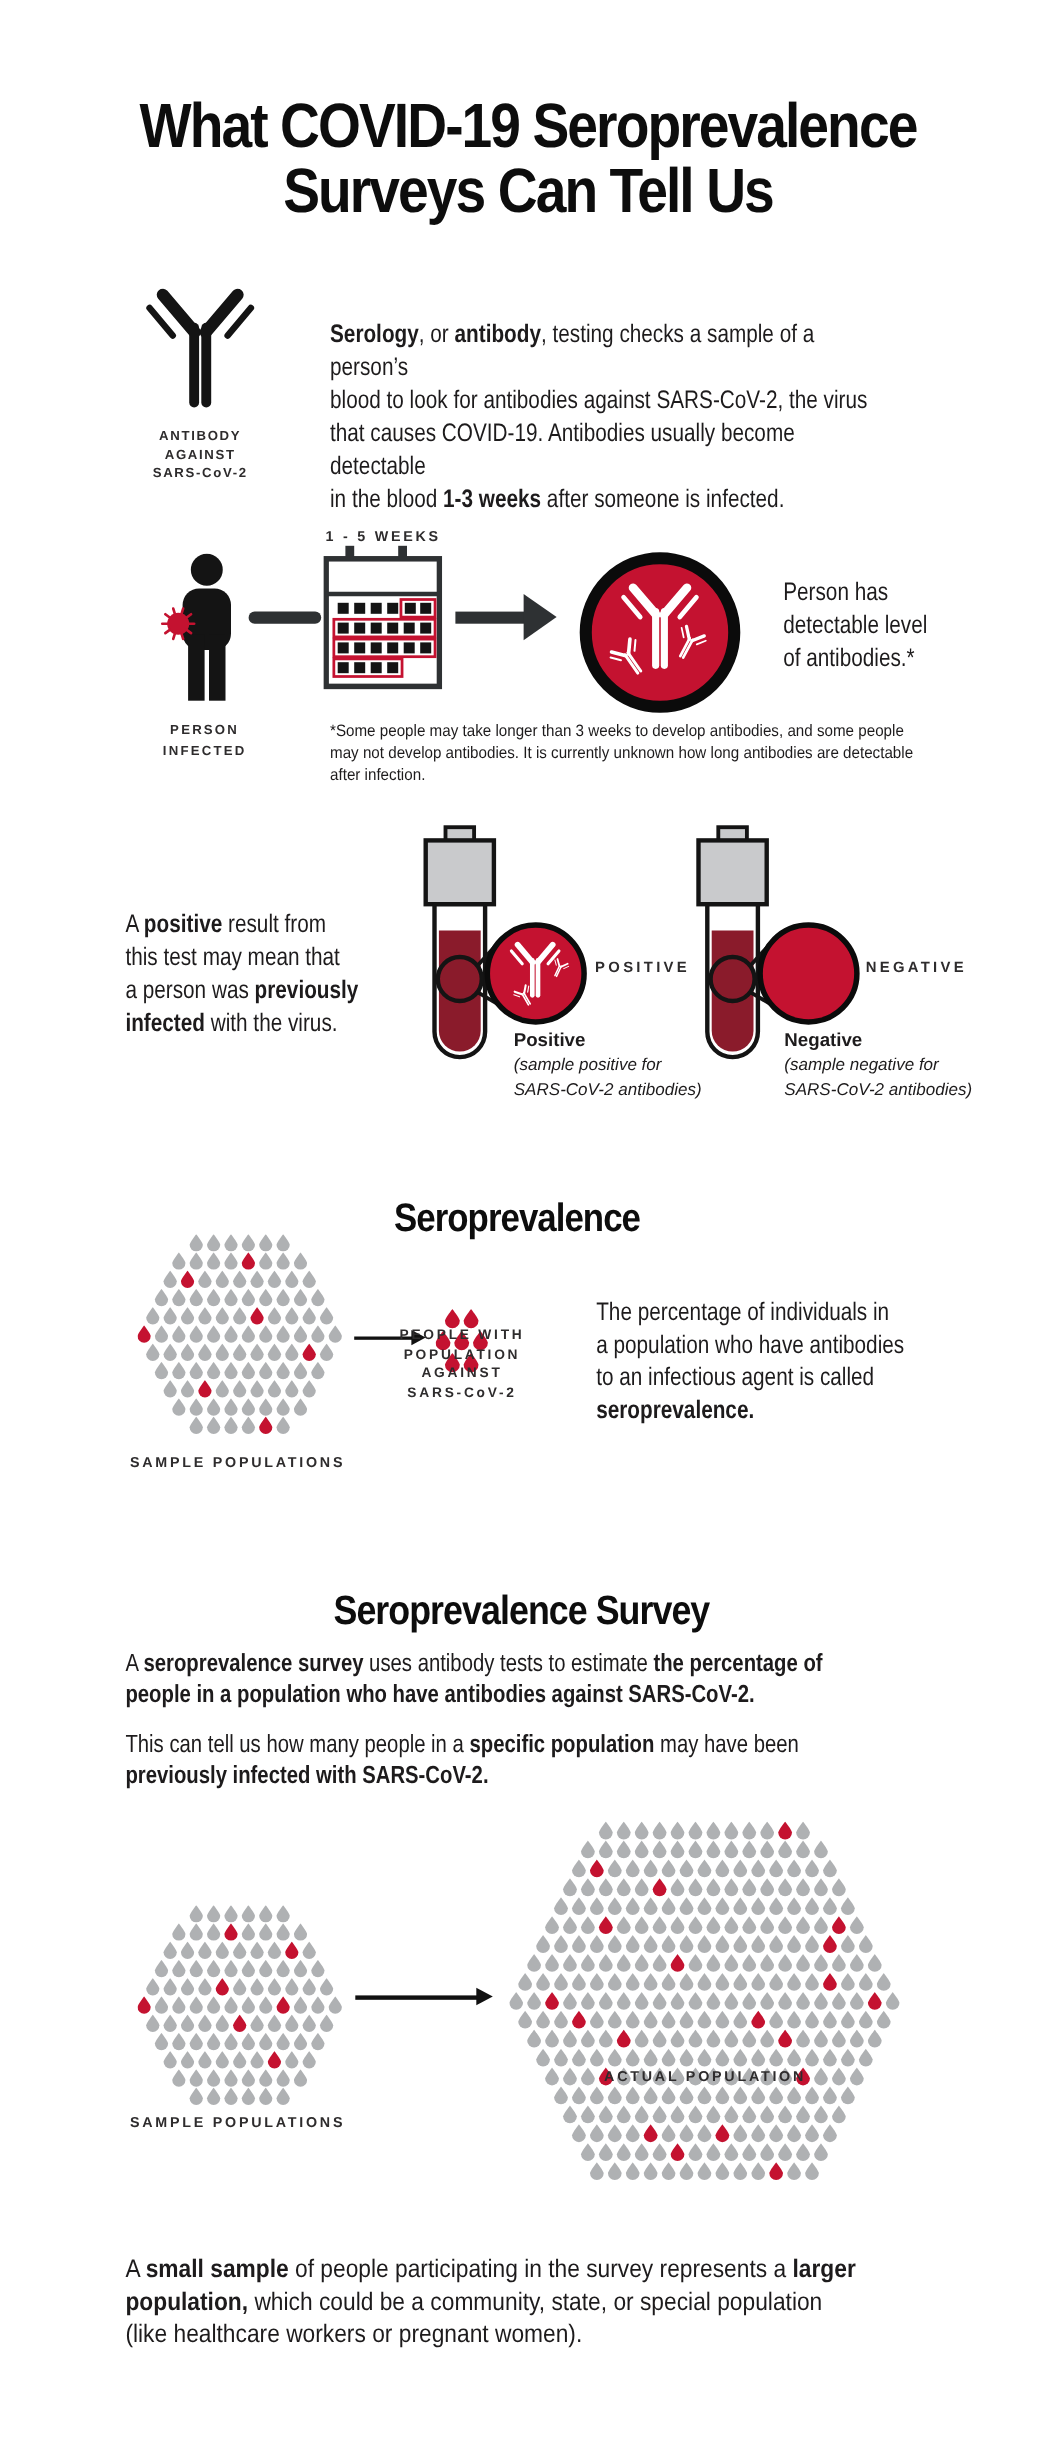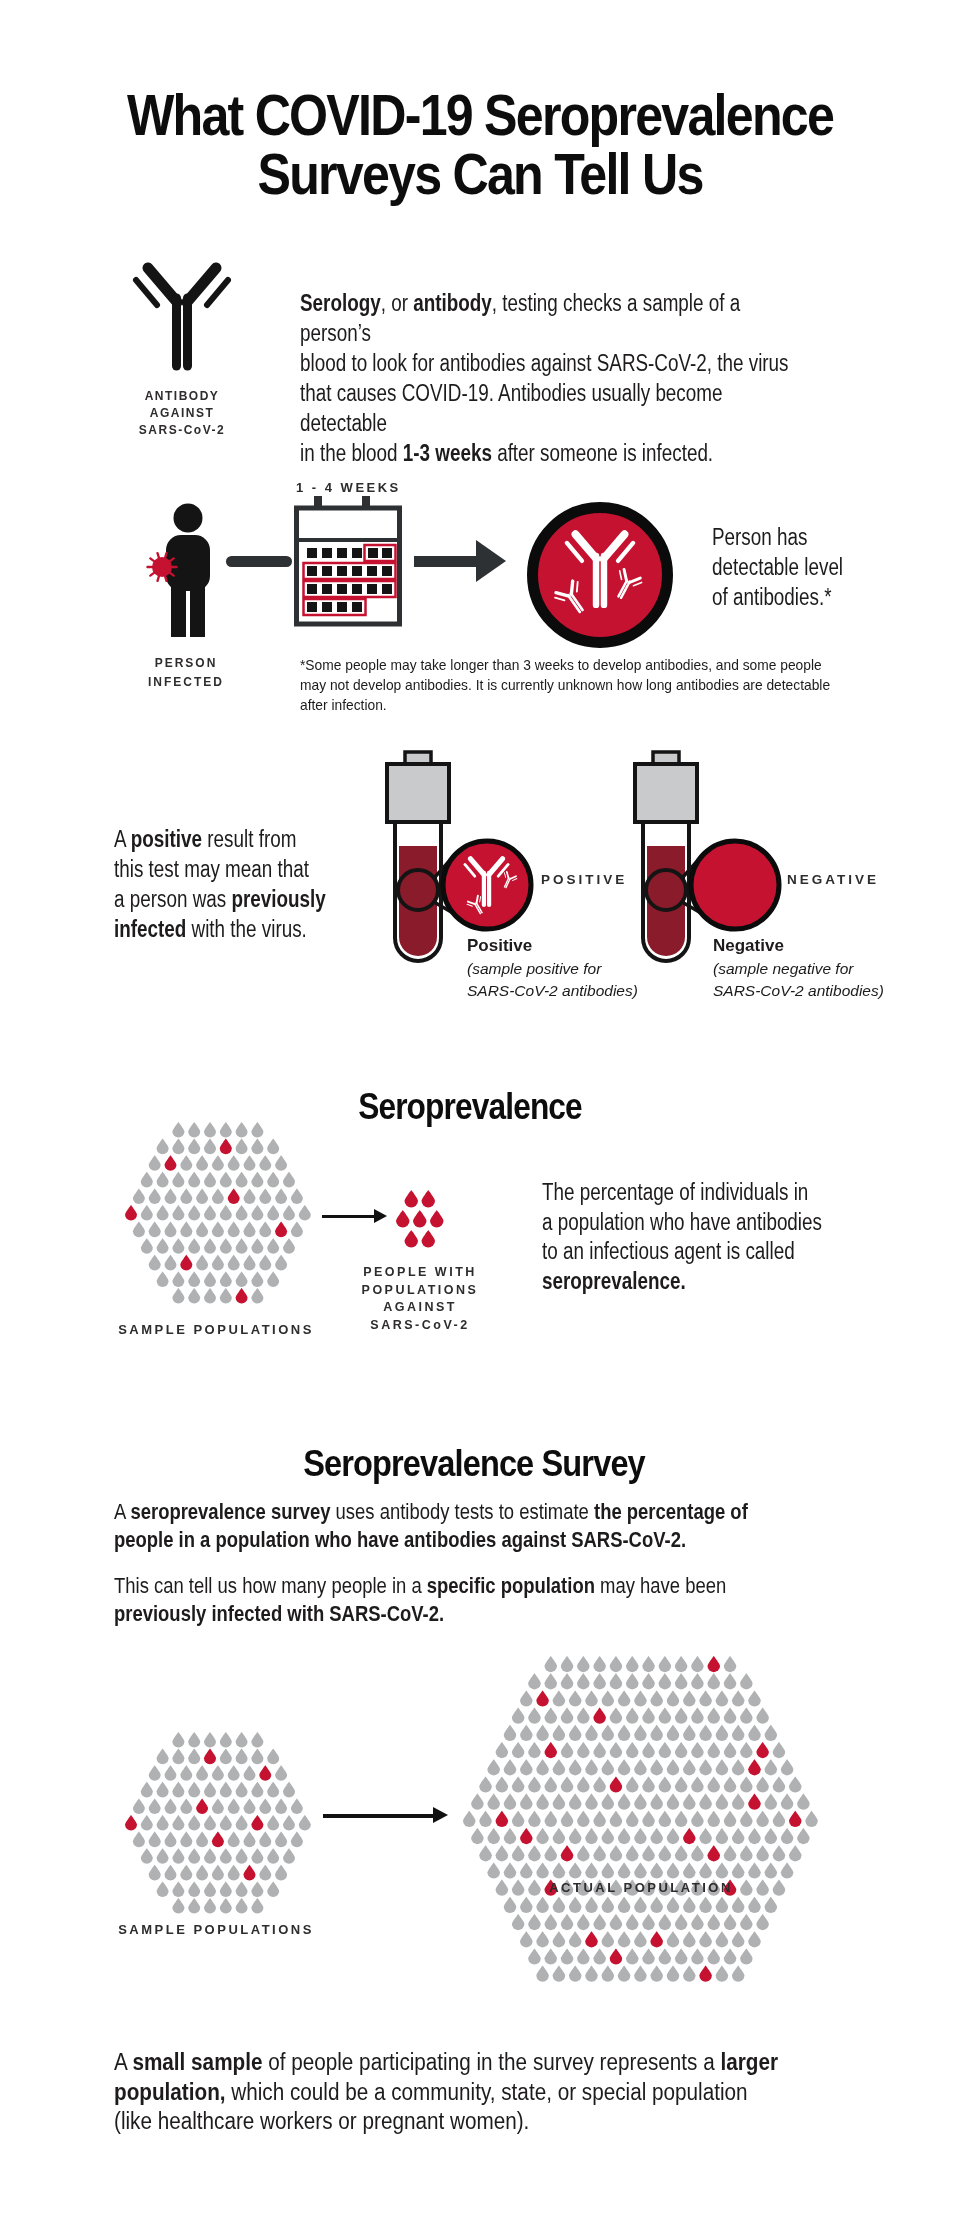--- a/index.html
+++ b/index.html
@@ -56,21 +56,21 @@
       <div>AGAINST</div>
       <div>SARS-CoV-2</div>
     </div>
   <div class="abs body-text cond" style="left:300px;top:288px;width:620px;">
       <div><span class="b">Serology</span><span>, or </span><span class="b">antibody</span><span>, testing checks a sample of a person’s</span></div>
       <div><span>blood to look for antibodies against SARS-CoV-2, the virus</span></div>
       <div><span>that causes COVID-19. Antibodies usually become detectable</span></div>
       <div><span>in the blood </span><span class="b">1-3 weeks</span><span> after someone is infected.</span></div>
     </div>
 
-  <div class="abs caps" style="left:296px;top:480px;">1 - 4 WEEKS</div>
+  <div class="abs caps" style="left:296px;top:480px;">1 - 5 WEEKS</div>
 
   <svg class="abs" style="left:146px;top:503px" width="80" height="140" viewBox="0 0 80 140">
     <circle cx="42" cy="15" r="14.5" fill="#141414"></circle>
     <rect x="20" y="32" width="44" height="56" rx="15" fill="#141414"></rect>
     <rect x="25" y="74" width="15" height="60" fill="#141414"></rect>
     <rect x="44" y="74" width="15" height="60" fill="#141414"></rect>
     <g stroke="var(--red)" stroke-width="2.4" stroke-linecap="round">
       <circle cx="16" cy="64" r="10" fill="var(--red)" stroke="none"></circle>
       <line x1="25.5" y1="64" x2="30.5" y2="64"></line>
         <line x1="23.7" y1="69.6" x2="27.7" y2="72.6"></line>
@@ -309,23 +309,23 @@
 
   <div class="abs" style="left:396px;top:1190px;"><svg width="47.5" height="57.5" viewBox="0 0 47.5 57.5">
         <path d="M15.25 0 C15.25 0 8.5 8.75 8.5 10.75 A6.75 6.75 0 0 0 22 10.75 C22 8.75 15.25 0 15.25 0Z" fill="#C41230"></path>
         <path d="M32.25 0 C32.25 0 25.5 8.75 25.5 10.75 A6.75 6.75 0 0 0 39 10.75 C39 8.75 32.25 0 32.25 0Z" fill="#C41230"></path>
         <path d="M6.75 20 C6.75 20 0 28.75 0 30.75 A6.75 6.75 0 0 0 13.5 30.75 C13.5 28.75 6.75 20 6.75 20Z" fill="#C41230"></path>
         <path d="M23.75 20 C23.75 20 17 28.75 17 30.75 A6.75 6.75 0 0 0 30.5 30.75 C30.5 28.75 23.75 20 23.75 20Z" fill="#C41230"></path>
         <path d="M40.75 20 C40.75 20 34 28.75 34 30.75 A6.75 6.75 0 0 0 47.5 30.75 C47.5 28.75 40.75 20 40.75 20Z" fill="#C41230"></path>
         <path d="M15.25 40 C15.25 40 8.5 48.75 8.5 50.75 A6.75 6.75 0 0 0 22 50.75 C22 48.75 15.25 40 15.25 40Z" fill="#C41230"></path>
         <path d="M32.25 40 C32.25 40 25.5 48.75 25.5 50.75 A6.75 6.75 0 0 0 39 50.75 C39 48.75 32.25 40 32.25 40Z" fill="#C41230"></path>
       </svg></div>
-  <div class="abs caps caps-c" style="left:340px;top:1264px;width:160px;font-size:12.5px;line-height:17.5px;">
+  <div class="abs caps caps-c" style="left:340px;top:1205px;width:160px;font-size:12.5px;line-height:17.5px;">
       <div>PEOPLE WITH</div>
-      <div>POPULATIONS</div>
+      <div>POPULATION</div>
       <div>AGAINST</div>
       <div>SARS-CoV-2</div>
     </div>
 
   <div class="abs body-text cond" style="left:542px;top:1178px;width:380px;line-height:29.5px;">
       <div><span>The percentage of individuals in</span></div>
       <div><span>a population who have antibodies</span></div>
       <div><span>to an infectious agent is called</span></div>
       <div><span class="b">seroprevalence.</span></div>
     </div>

